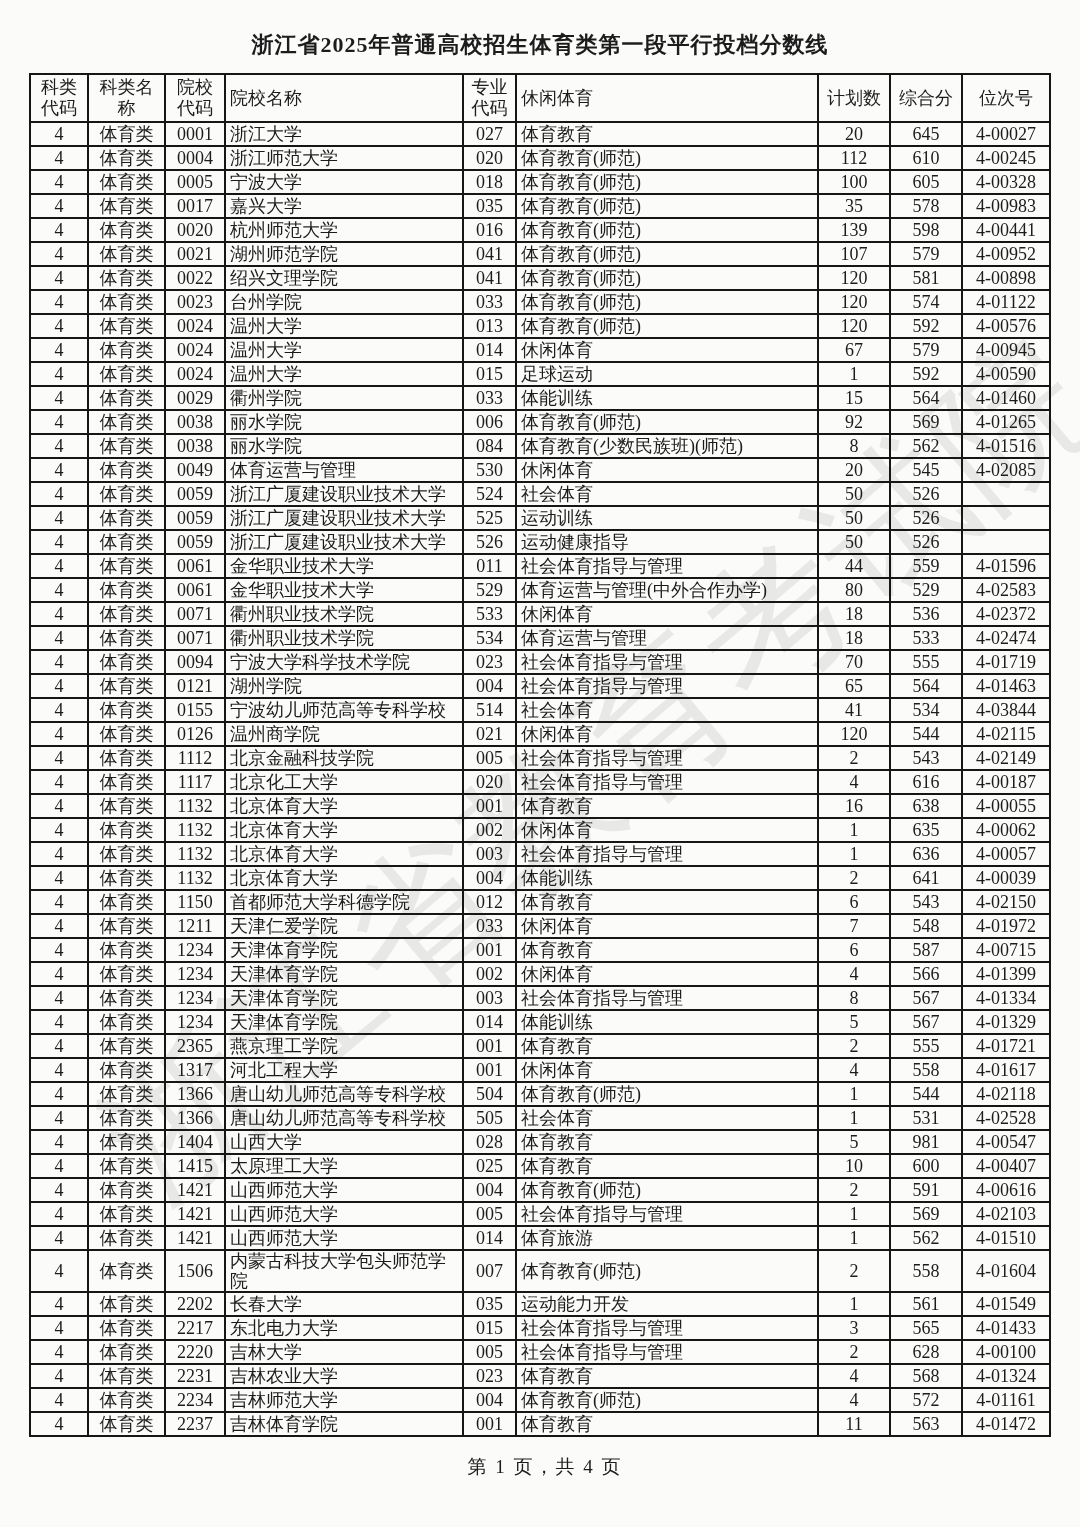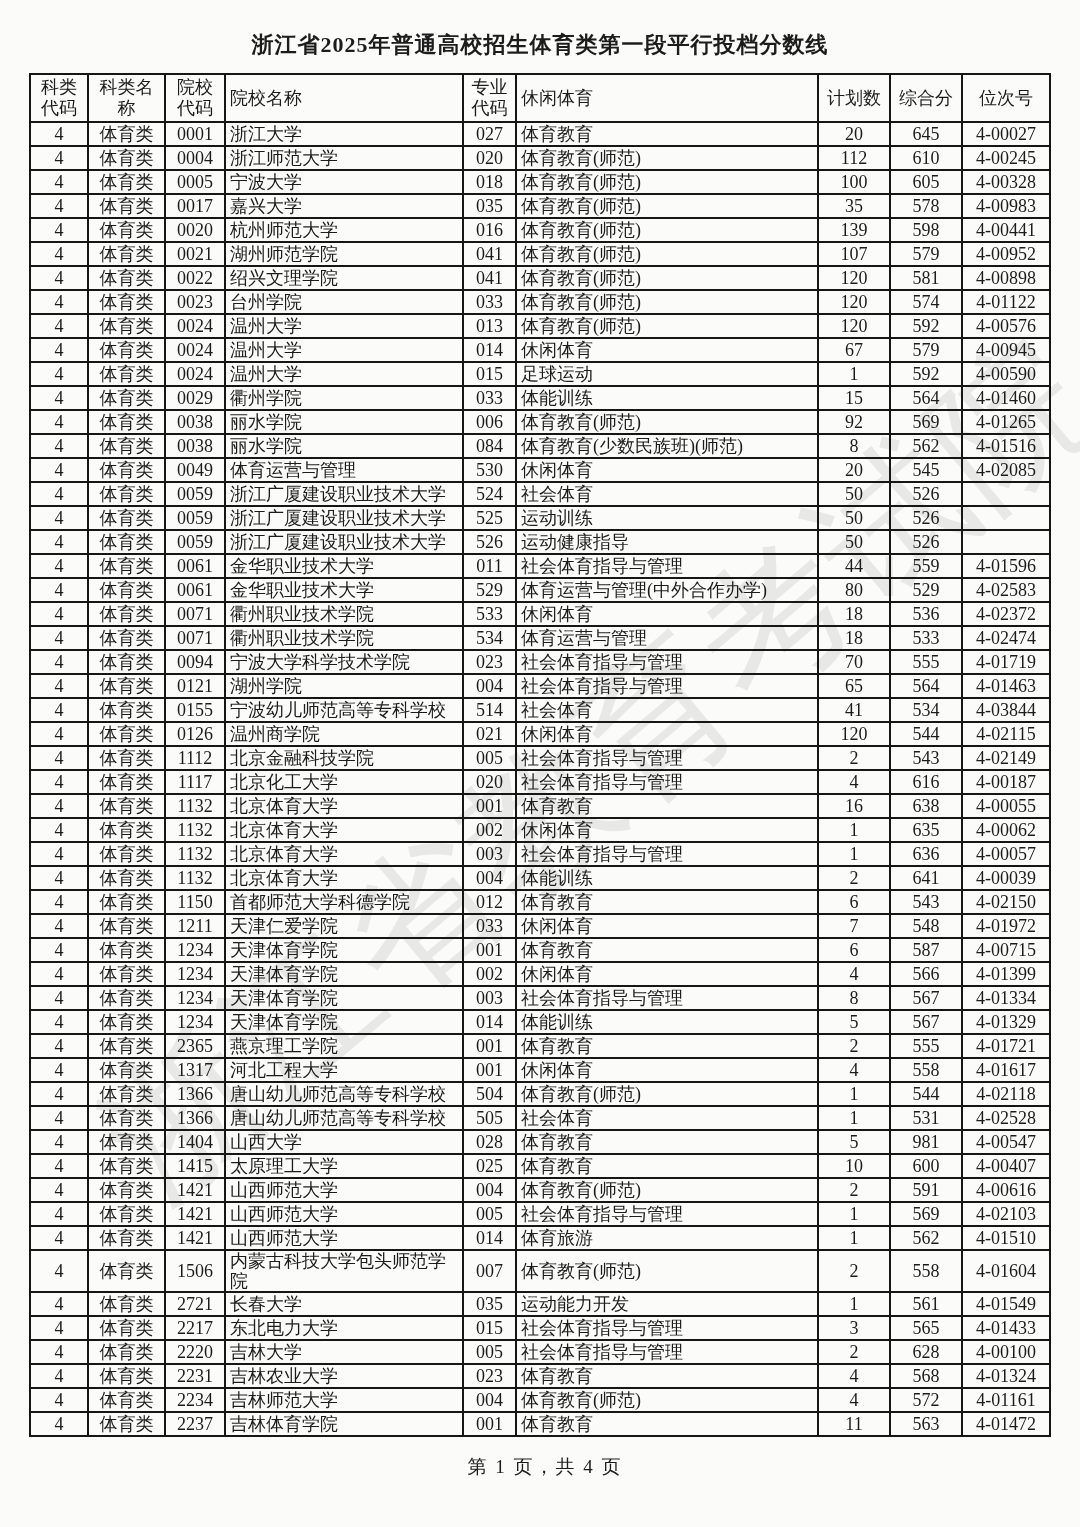--- a/index.html
+++ b/index.html
@@ -639,21 +639,21 @@
             <td>内蒙古科技大学包头师范学院</td>
             <td>007</td>
             <td>体育教育(师范)</td>
             <td>2</td>
             <td>558</td>
             <td>4-01604</td>
           </tr>
           <tr>
             <td>4</td>
             <td>体育类</td>
-            <td>2721</td>
+            <td>2202</td>
             <td>长春大学</td>
             <td>035</td>
             <td>运动能力开发</td>
             <td>1</td>
             <td>561</td>
             <td>4-01549</td>
           </tr>
           <tr>
             <td>4</td>
             <td>体育类</td>

